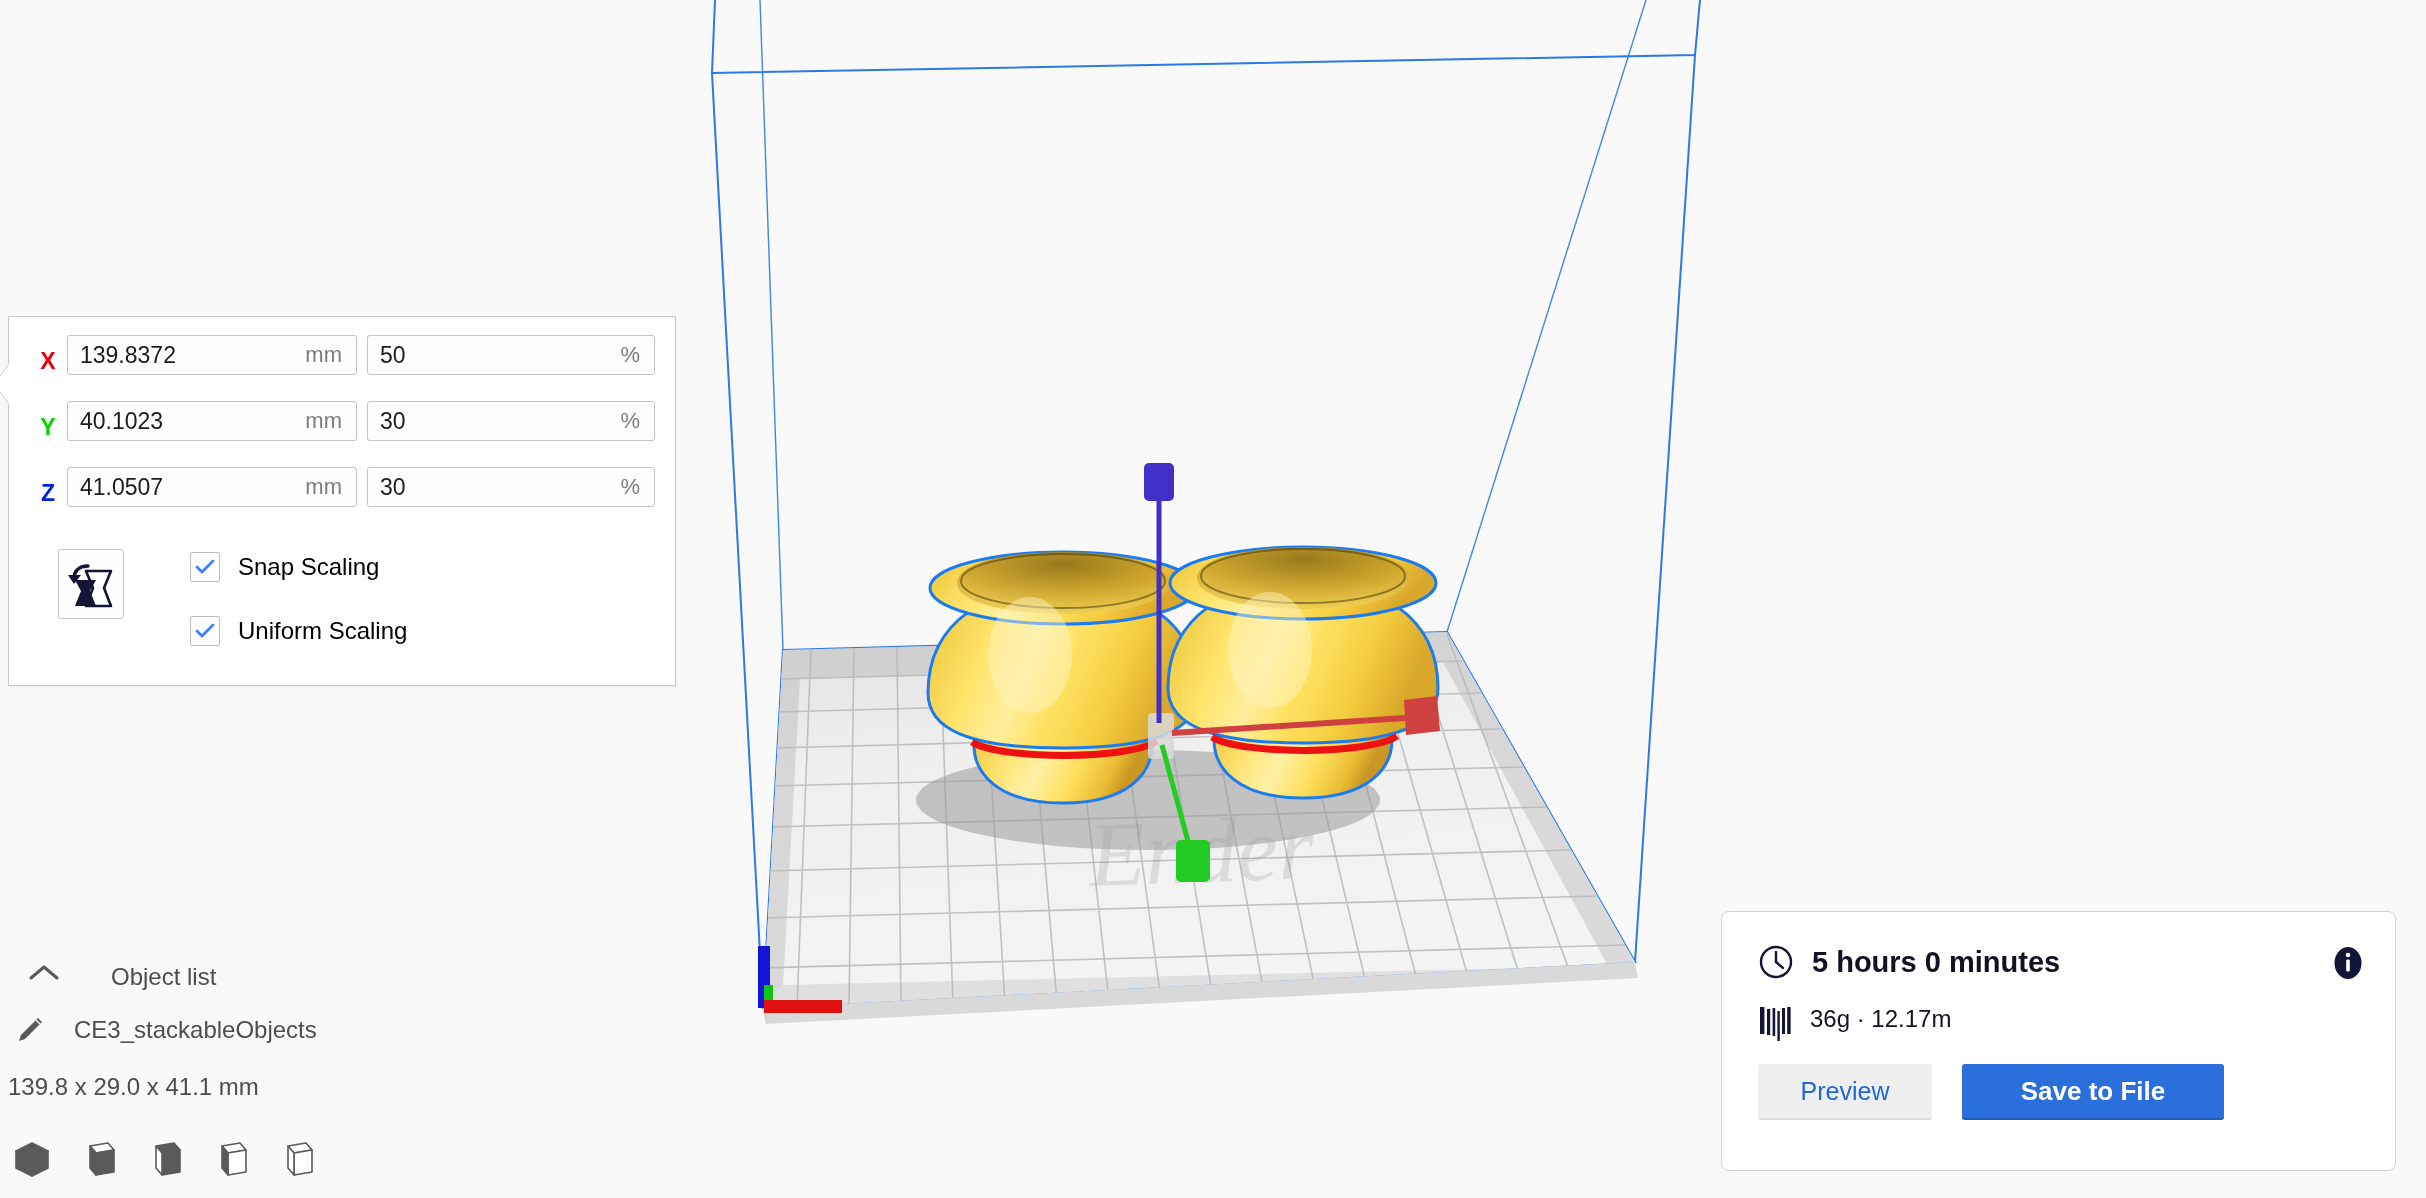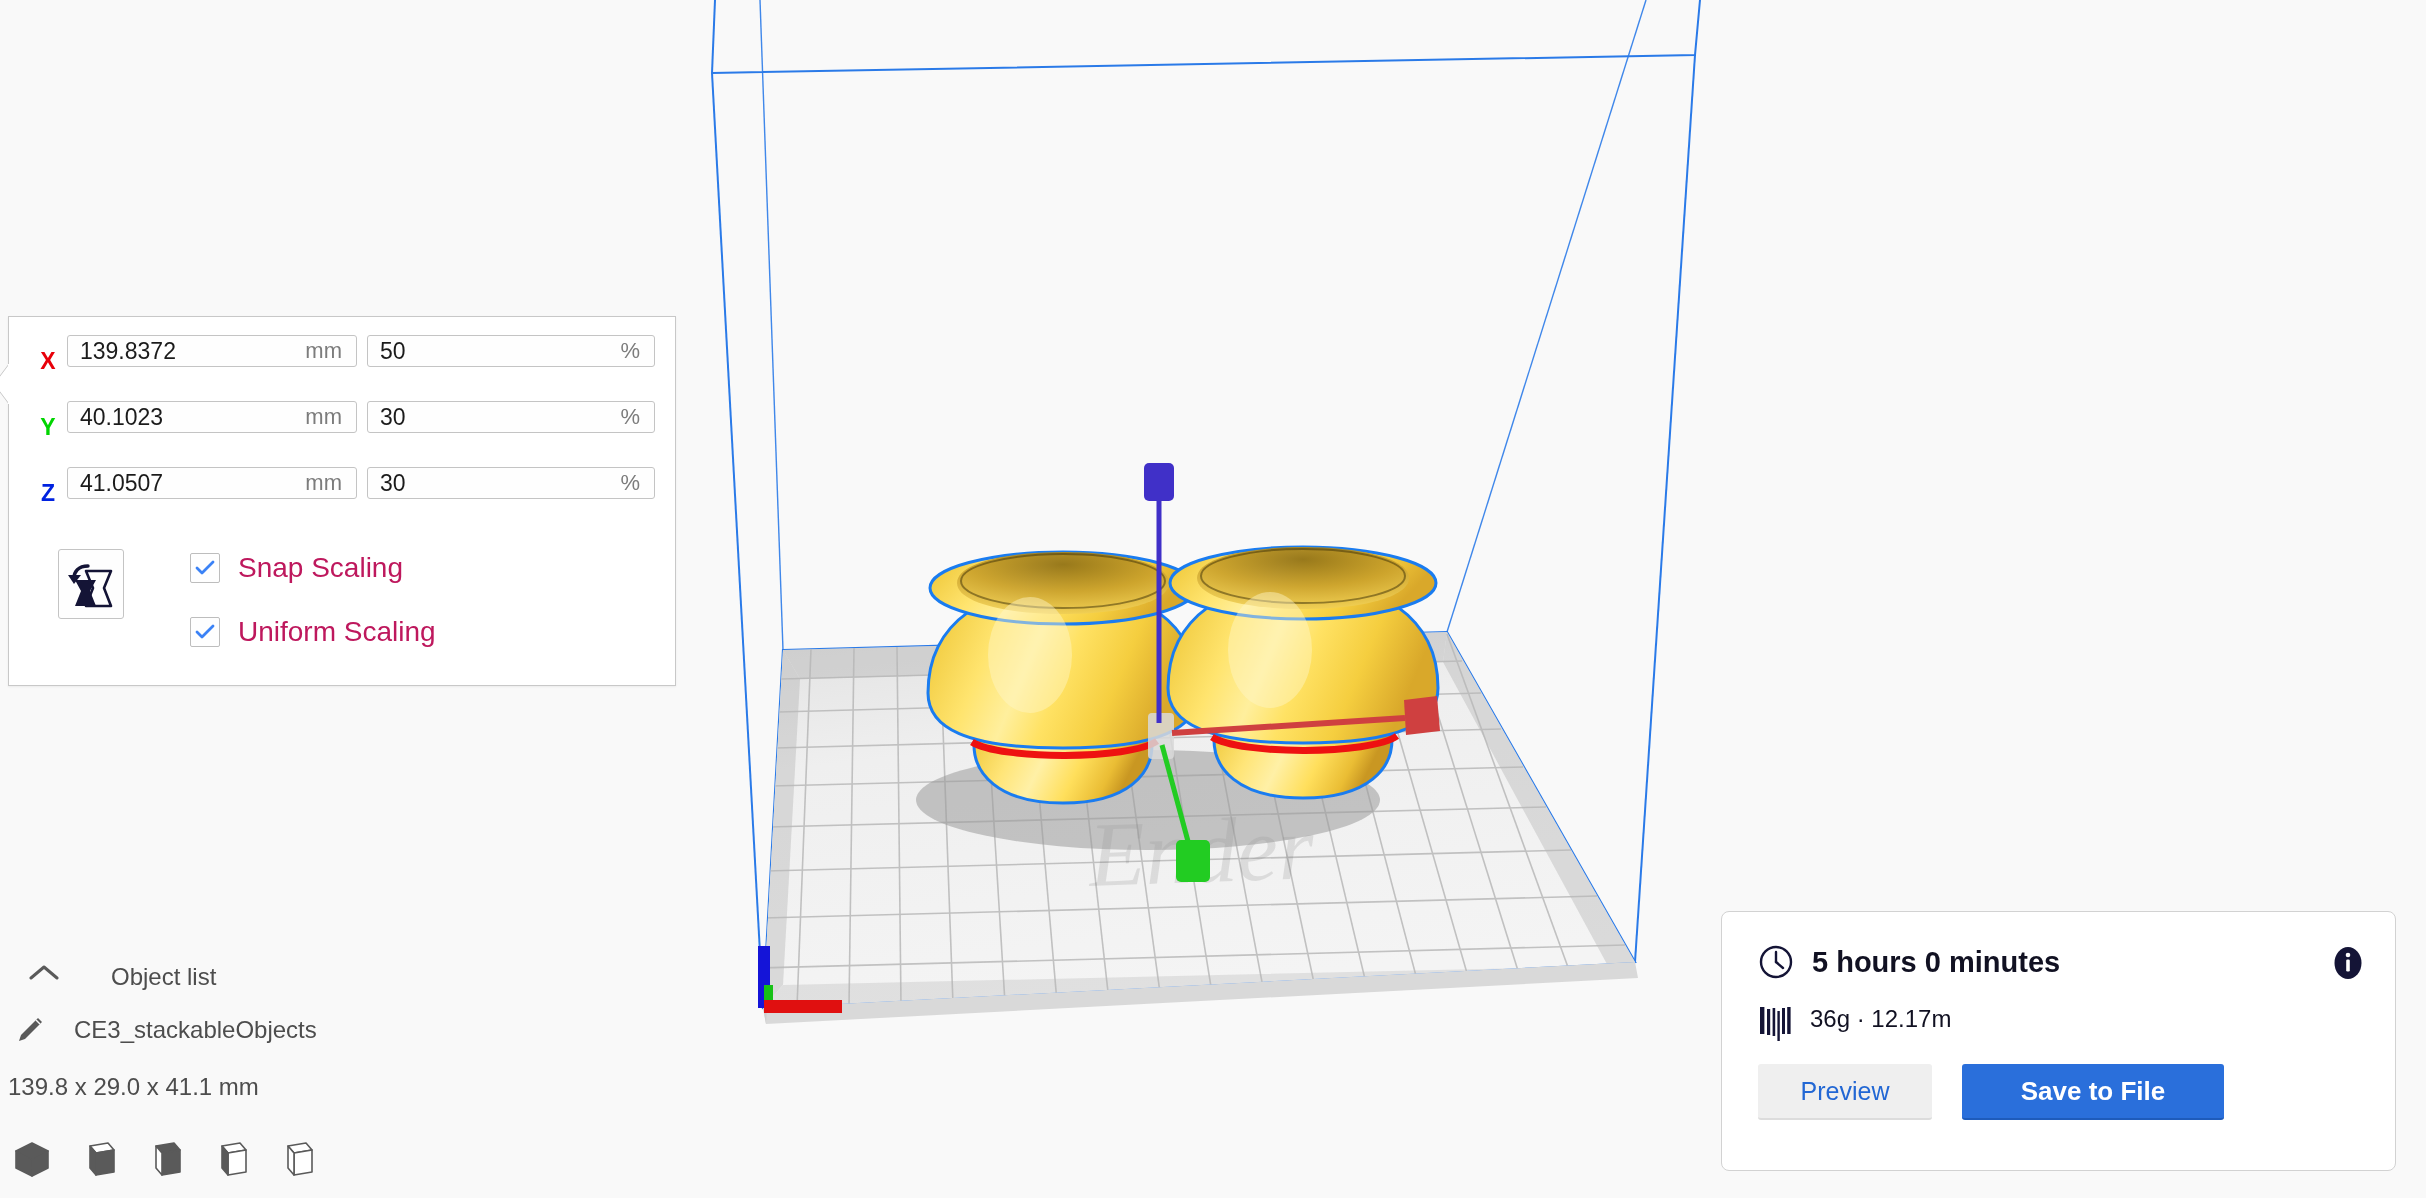--- a/index.html
+++ b/index.html
@@ -35,21 +35,21 @@
     position: absolute; left: 28px; top: 12px;
     width: 22px; text-align: center;
     font-size: 23px; font-weight: 700;
     line-height: 28px;
   }
   .axis-x { color: #e8000a; }
   .axis-y { color: #00d500; }
   .axis-z { color: #0022e0; }
 
   .field {
-    position: absolute; height: 32px;
+    position: absolute; height: 40px;
     background: #fefefe;
     border: 1px solid #c4c4c4;
     border-radius: 3px;
     display: flex; align-items: center;
   }
   .field.mm  { left: 58px;  width: 290px; }
   .field.pct { left: 358px; width: 288px; }
   .field input {
     flex: 1 1 auto; min-width: 0;
     border: 0; outline: 0; background: transparent;
@@ -73,21 +73,21 @@
 
   .check-row { position: absolute; display: flex; align-items: center; }
   .checkbox {
     width: 30px; height: 30px;
     background: #fefefe; border: 1px solid #bdbdbd; border-radius: 2px;
     display: flex; align-items: center; justify-content: center;
     flex: 0 0 auto;
   }
   .check-label {
     margin-left: 18px;
-    font-size: 28px; color: #be185d; white-space: nowrap;
+    font-size: 24px; color: #000000; white-space: nowrap;
   }
 
   
   #object-list { position: absolute; left: 0; top: 955px; width: 680px; }
   #obj-header { position: absolute; left: 26px; top: 0; display: flex; align-items: flex-end; gap: 23px; }
   #obj-header .chev { width: 36px; height: 36px; display:flex; align-items:center; justify-content:center; }
   #obj-header .txt { margin-left: 26px; font-size: 24px; color: #4d4d4d; }
 
   #obj-item { position: absolute; left: 12px; top: 58px; display: flex; align-items: center; }
   #obj-item .pen { width: 34px; height: 34px; display:flex; align-items:center; justify-content:center;}

